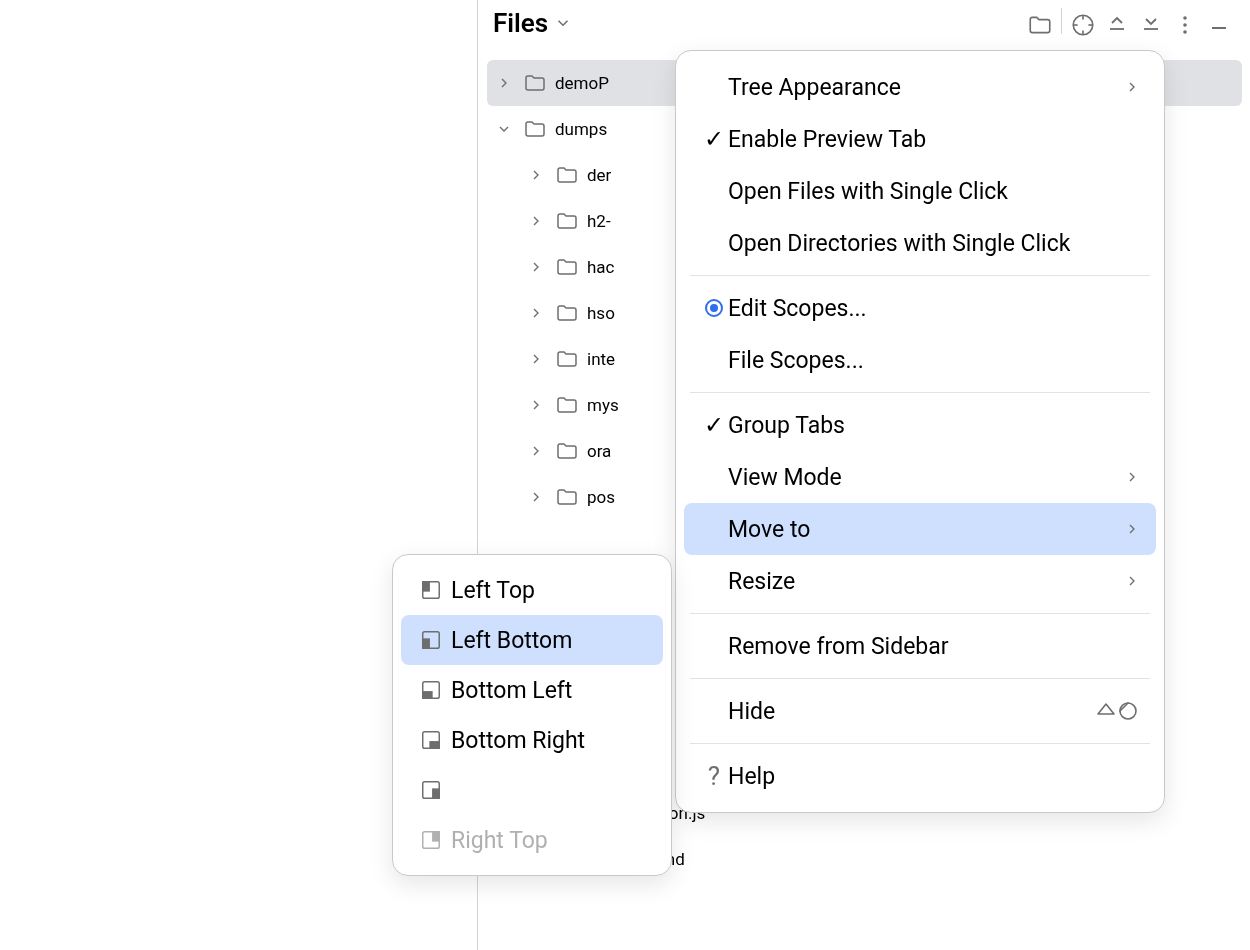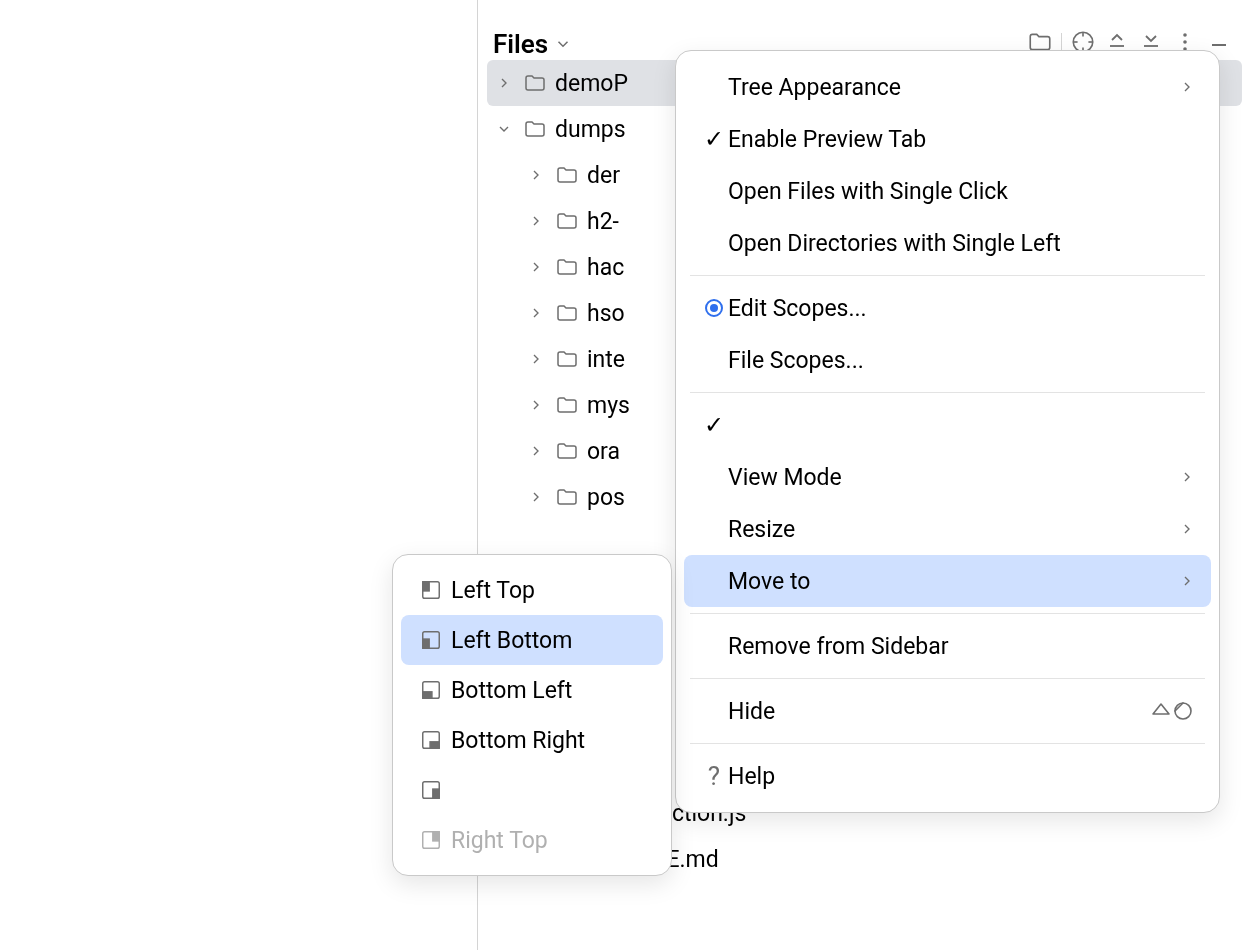--- a/index.html
+++ b/index.html
@@ -25,23 +25,23 @@
   .files-panel {
     position: absolute;
     left: 479px;
     top: 0;
     right: 0;
     height: 100%;
     background: #fff;
   }
   .panel-header {
     display: flex;
-    align-items: flex-end;
+    align-items: flex-start;
     height: 60px;
-    padding: 1px 14px;
+    padding: 8px 14px;
     gap: 0;
   }
   .panel-title {
     font-size: 26px;
     font-weight: 600;
     display: flex;
     align-items: center;
     gap: 6px;
     cursor: pointer;
   }
@@ -85,32 +85,32 @@
     justify-content: center;
     color: #6e6e6e;
   }
   .tree-icon {
     display: flex;
     align-items: center;
     justify-content: center;
     color: #6e6e6e;
   }
   .tree-label {
-    font-size: 23px;
+    font-size: 17px;
     white-space: nowrap;
   }
   .indent-1 { padding-left: 46px; }
   .indent-2 { padding-left: 78px; }
 
   
   .popup {
     position: absolute;
     left: 675px;
     top: 50px;
-    width: 545px;
+    width: 490px;
     background: #fff;
     border: 1px solid #c9c9c9;
     border-radius: 16px;
     box-shadow: 0 8px 24px rgba(0,0,0,0.10);
     padding: 10px 0;
     z-index: 20;
   }
   .menu-item {
     display: flex;
     align-items: center;
@@ -417,58 +417,59 @@
   <div class="menu-item">
     <span class="menu-check">✓</span>
     <span class="menu-label">Enable Preview Tab</span>
   </div>
   <div class="menu-item">
     <span class="menu-check"></span>
     <span class="menu-label">Open Files with Single Click</span>
   </div>
   <div class="menu-item">
     <span class="menu-check"></span>
-    <span class="menu-label">Open Directories with Single Left</span>
+    <span class="menu-label">Open Directories with Single Click</span>
   </div>
   <div class="menu-sep"></div>
   <div class="menu-item">
     <span class="menu-check">
         <span class="radio-dot"></span>
       </span>
     <span class="menu-label">Edit Scopes...</span>
   </div>
   <div class="menu-item">
     <span class="menu-check"></span>
     <span class="menu-label">File Scopes...</span>
   </div>
   <div class="menu-sep"></div>
   <div class="menu-item">
     <span class="menu-check">✓</span>
+    <span class="menu-label">Group Tabs</span>
   </div>
   <div class="menu-item">
     <span class="menu-check"></span>
     <span class="menu-label">View Mode</span>
     <span class="menu-right">
         <svg width="16" height="16" viewBox="0 0 24 24" fill="none">
           <polyline points="9 6 15 12 9 18" stroke="#6e6e6e" stroke-width="2"></polyline>
         </svg>
       </span>
   </div>
-  <div class="menu-item">
-    <span class="menu-check"></span>
-    <span class="menu-label">Resize</span>
+  <div class="menu-item highlight">
+    <span class="menu-check"></span>
+    <span class="menu-label">Move to</span>
     <span class="menu-right">
         <svg width="16" height="16" viewBox="0 0 24 24" fill="none">
           <polyline points="9 6 15 12 9 18" stroke="#6e6e6e" stroke-width="2"></polyline>
         </svg>
       </span>
   </div>
-  <div class="menu-item highlight">
-    <span class="menu-check"></span>
-    <span class="menu-label">Move to</span>
+  <div class="menu-item">
+    <span class="menu-check"></span>
+    <span class="menu-label">Resize</span>
     <span class="menu-right">
         <svg width="16" height="16" viewBox="0 0 24 24" fill="none">
           <polyline points="9 6 15 12 9 18" stroke="#6e6e6e" stroke-width="2"></polyline>
         </svg>
       </span>
   </div>
   <div class="menu-sep"></div>
   <div class="menu-item">
     <span class="menu-check"></span>
     <span class="menu-label">Remove from Sidebar</span>

